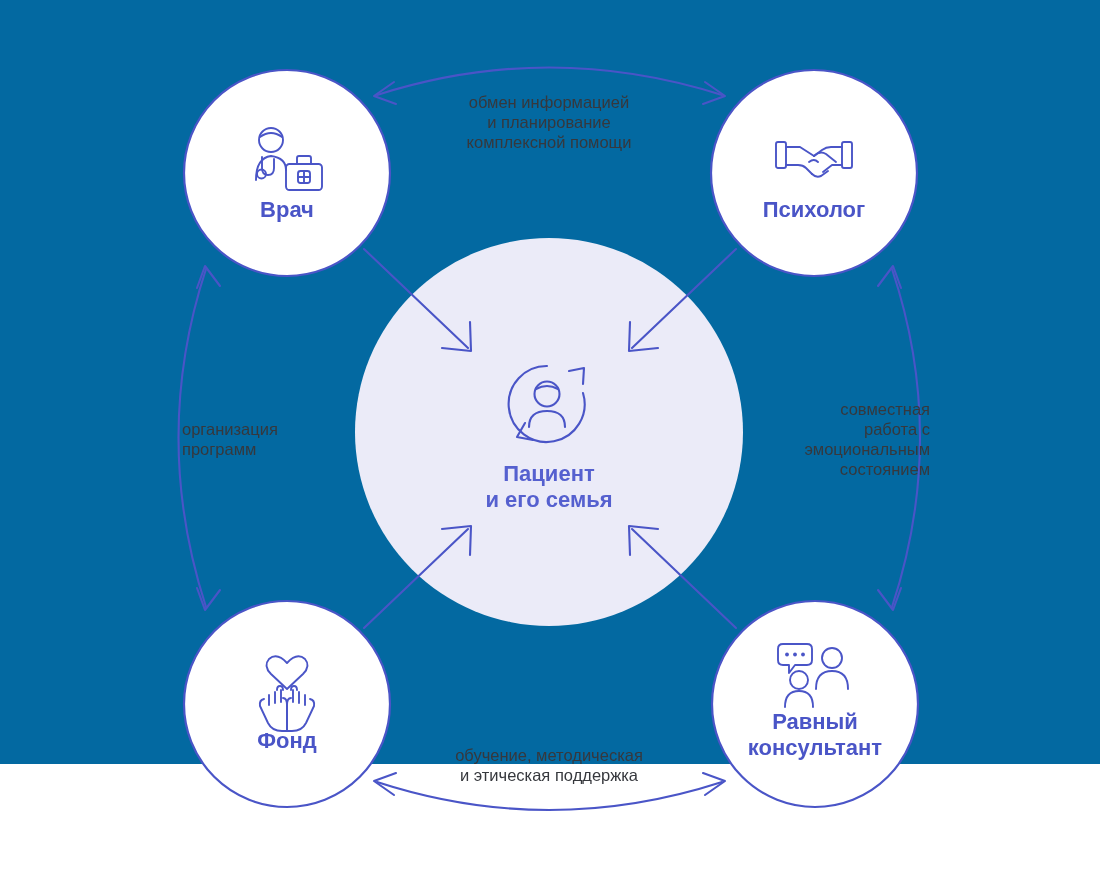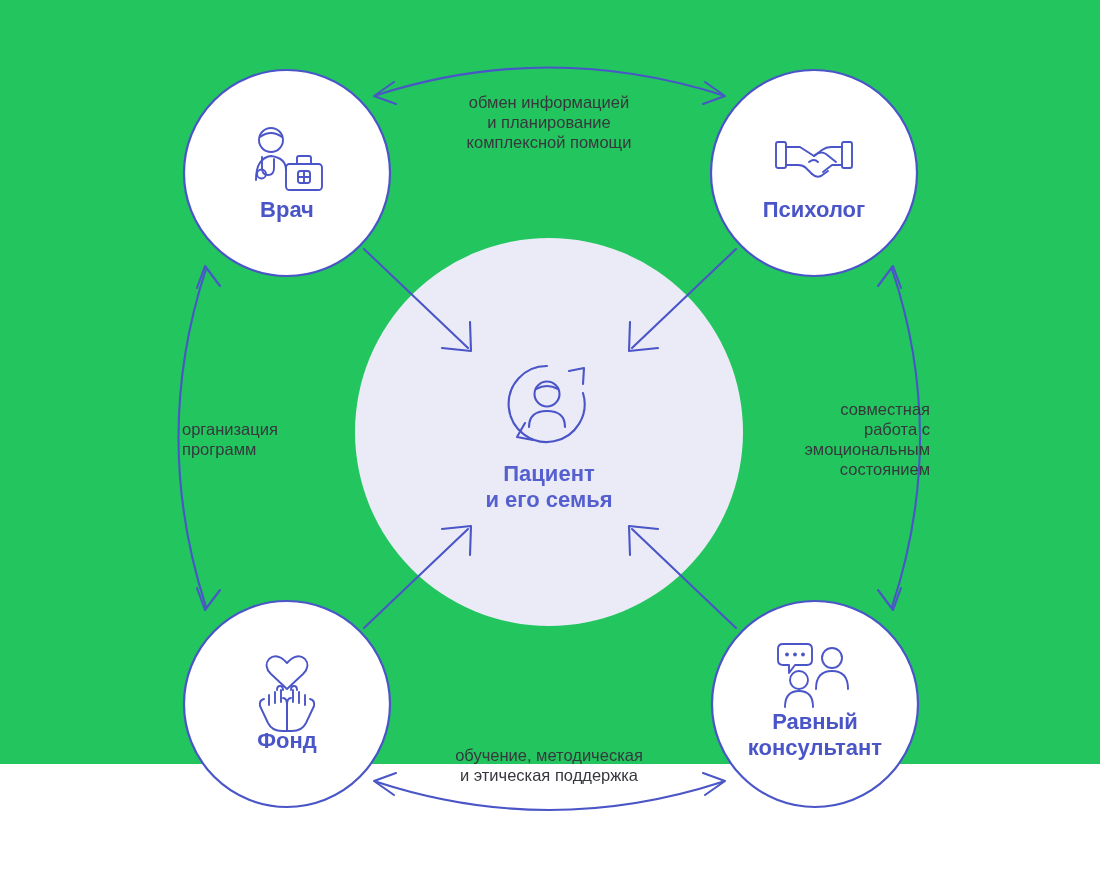--- a/index.html
+++ b/index.html
@@ -11,21 +11,21 @@
   body {
     width: 1100px;
     height: 874px;
     font-family: "Liberation Sans", "DejaVu Sans", sans-serif;
     overflow: hidden;
   }
   #diagram-root {
     position: relative;
     width: 1100px;
     height: 764px;
-    background: #22c55e;
+    background: #0369a1;
     text-align: right;
   }
   svg.canvas {
     position: absolute;
     top: 0; left: 0;
     width: 1100px;
     height: 874px;
   }
   .node-label {
     font-size: 22px;

